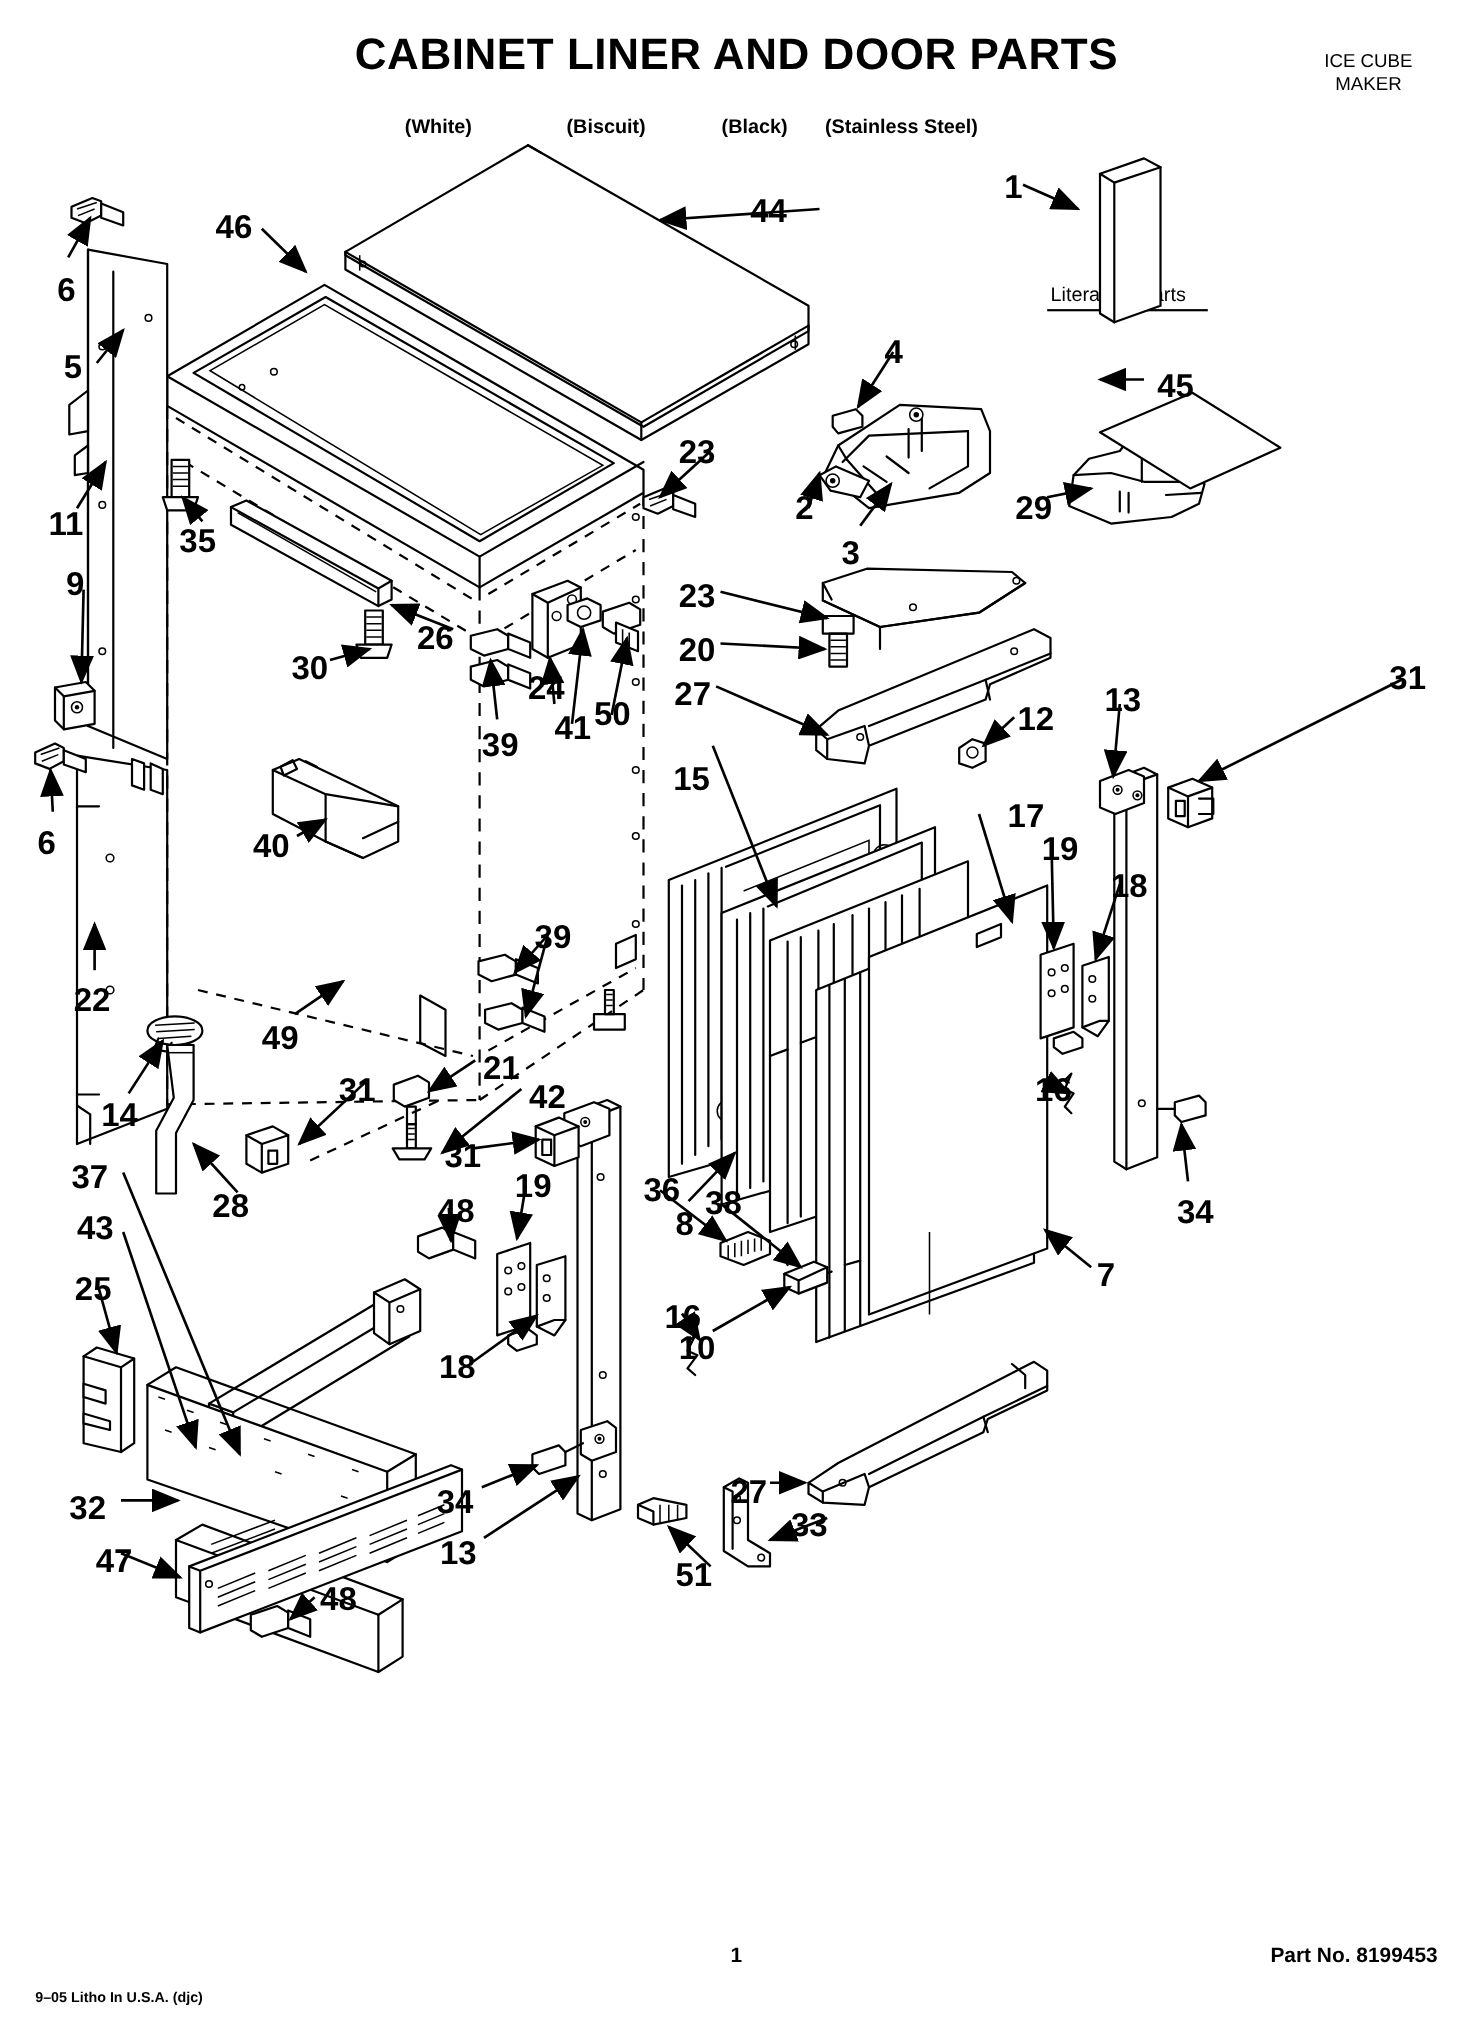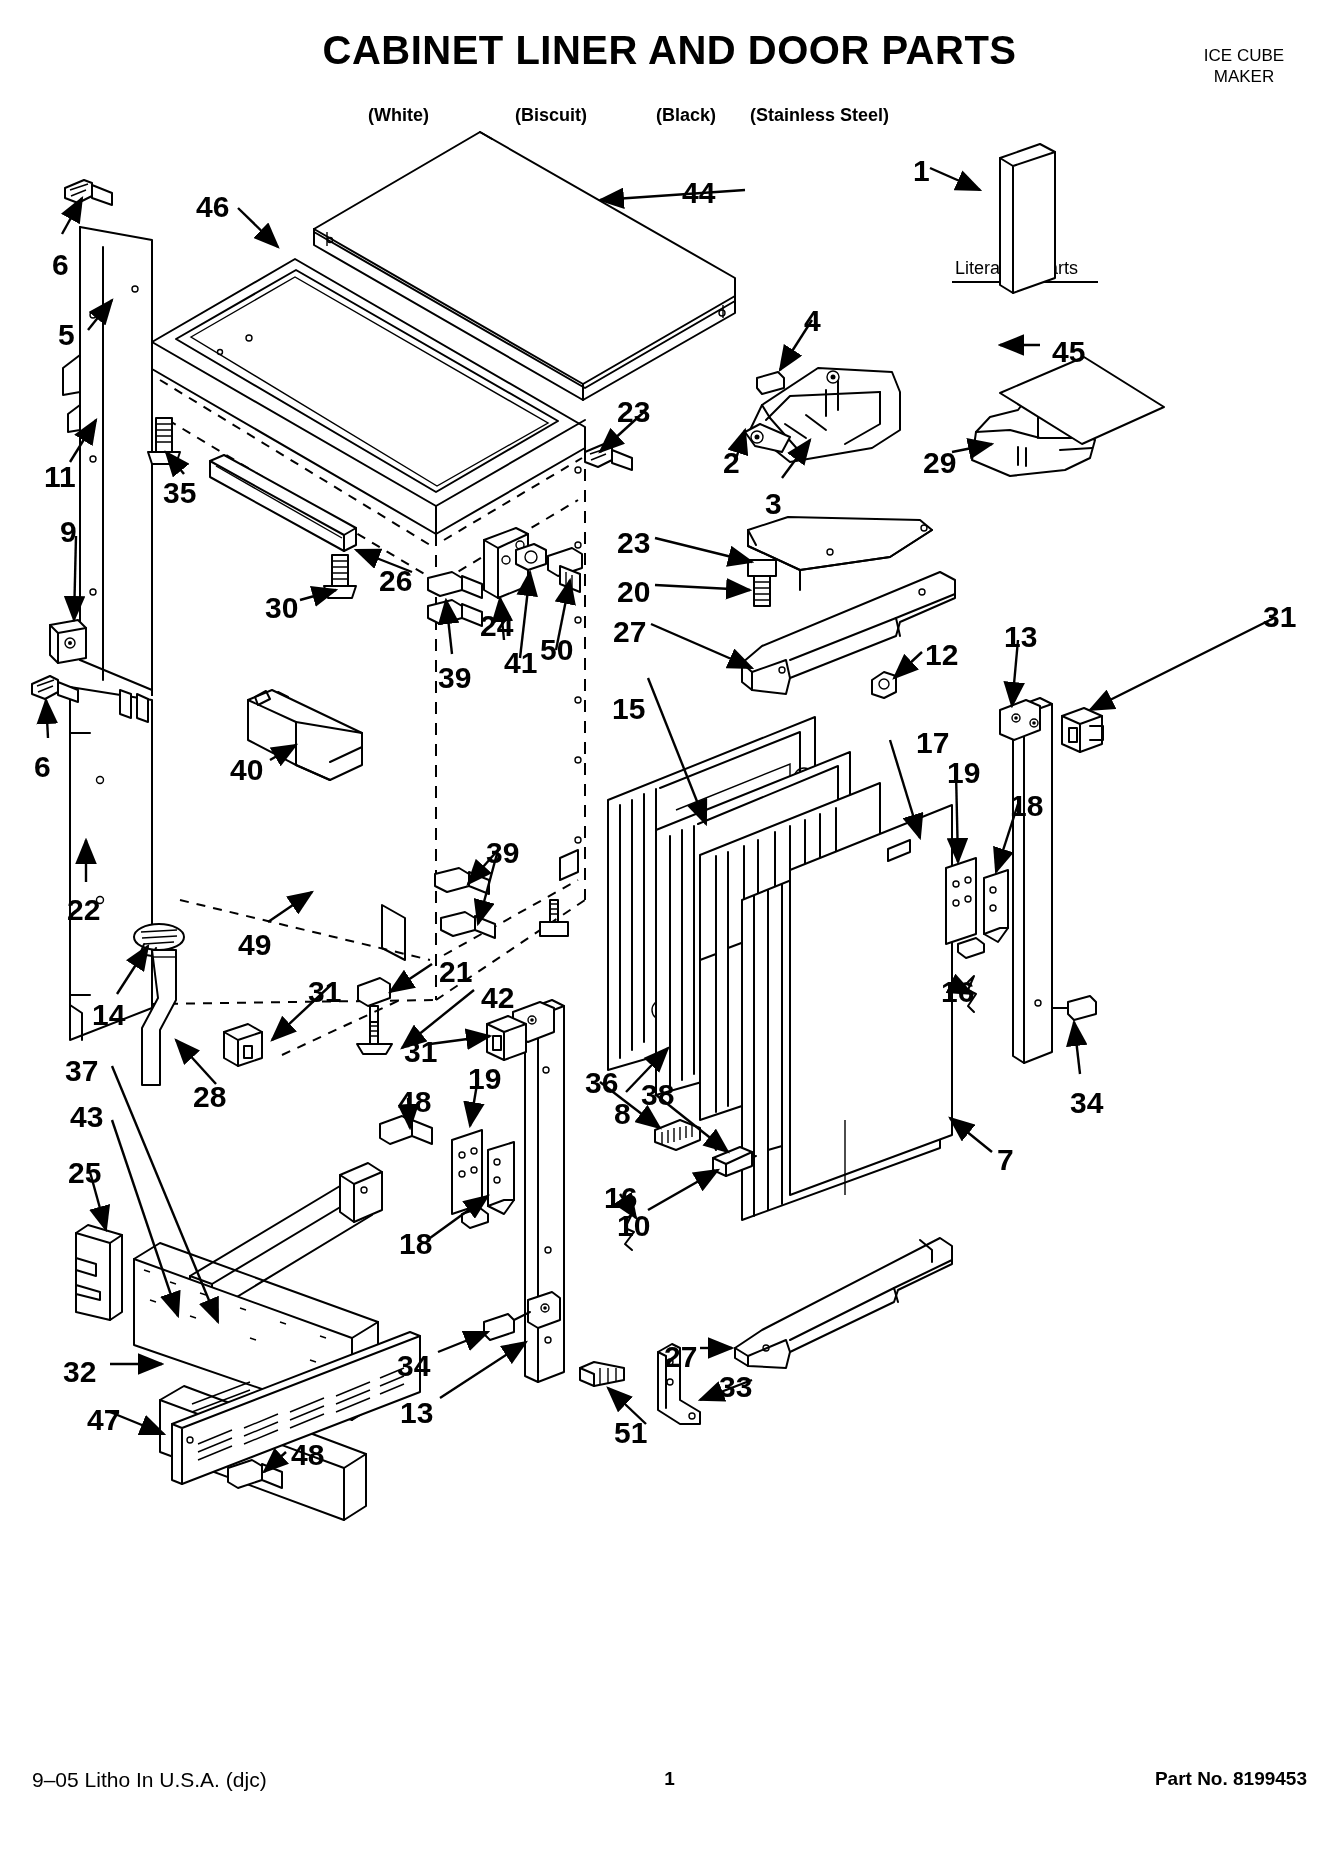--- a/index.html
+++ b/index.html
@@ -14,21 +14,21 @@
   .c0{left:368px;} .c1{left:515px;} .c2{left:656px;} .c3{left:750px;}
   .icm{position:absolute;right:30px;top:45px;width:130px;text-align:center;font-size:17px;line-height:21px;font-weight:500;}
 
   .brand{position:absolute;left:42px;top:116px;font-size:39px;font-weight:bold;letter-spacing:-1.4px;font-family:"DejaVu Sans",sans-serif;}
   .brand .r{font-size:14px;vertical-align:super;letter-spacing:0;}
 
   .litlabel{position:absolute;left:955px;top:258px;font-size:18px;font-weight:500;}
   .litline{position:absolute;left:952px;top:281px;width:146px;height:2px;background:#000;}
 
   
-  .footleft{position:absolute;left:32px;top:1768px;font-size:21px;font-weight:normal;}
+  .footleft{position:absolute;left:32px;top:1808px;font-size:13px;font-weight:bold;}
   .footcenter{position:absolute;left:0;top:1768px;width:1339px;text-align:center;font-size:19px;font-weight:bold;}
   .footright{position:absolute;right:32px;top:1768px;font-size:19px;font-weight:bold;}
 
   
   .cal{position:absolute;font-size:30px;font-weight:bold;line-height:1;font-family:"Liberation Sans",sans-serif;}
 
   
   svg#art{position:absolute;left:0;top:0;width:1339px;height:1849px;}
   svg#art .s{fill:none;stroke:#000;stroke-width:2;stroke-linejoin:round;stroke-linecap:round;}
   svg#art .sf{fill:#fff;stroke:#000;stroke-width:2;stroke-linejoin:round;stroke-linecap:round;}

